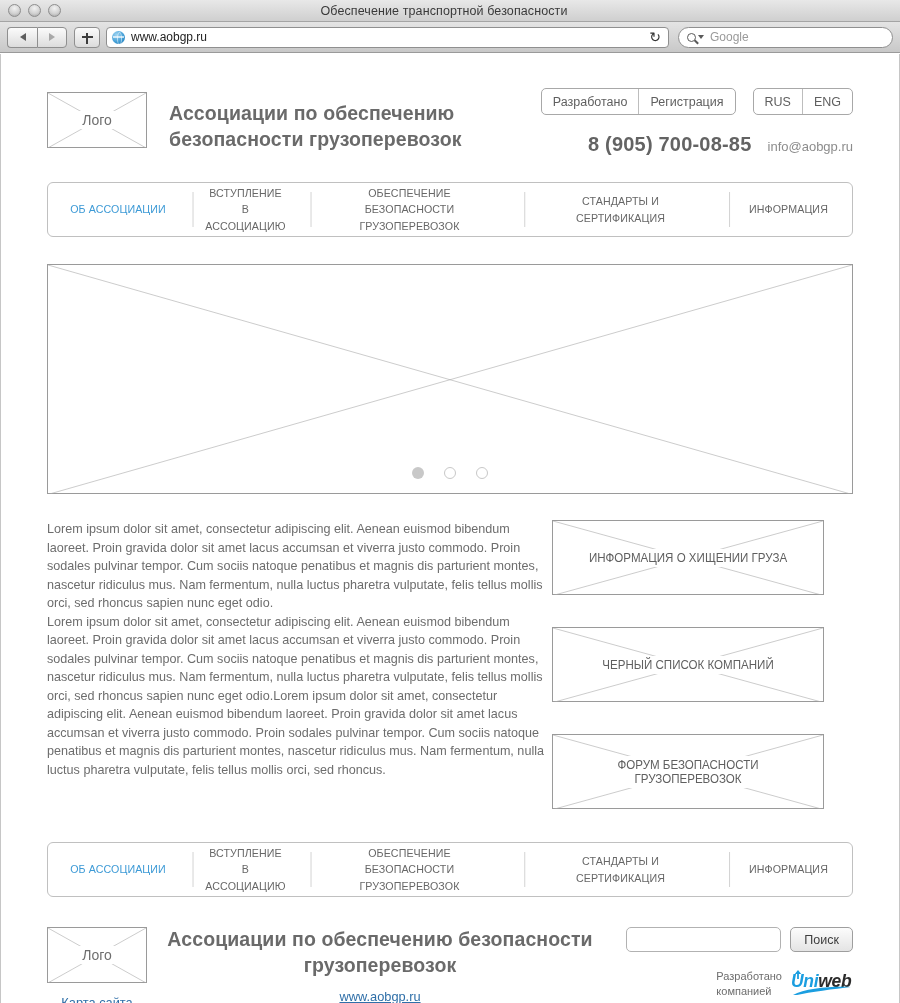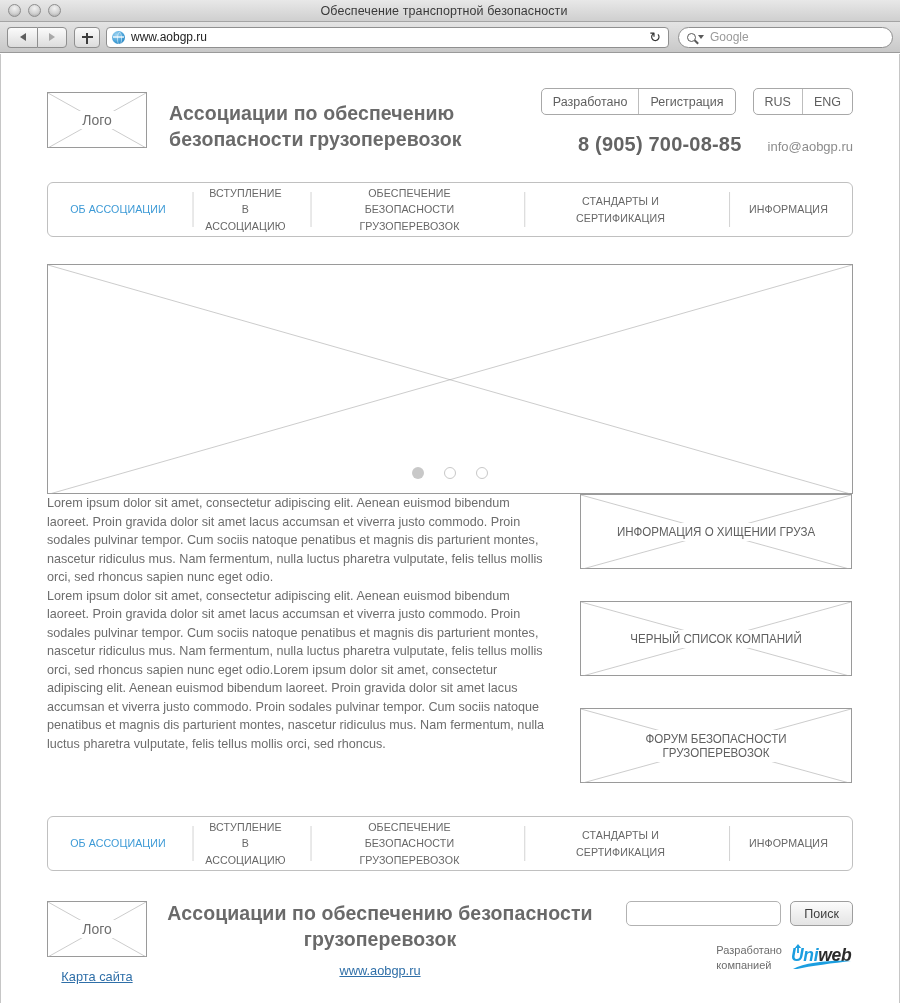--- a/index.html
+++ b/index.html
@@ -163,21 +163,21 @@
     background: #fff; height: 27px;
     display: flex; align-items: stretch;
   }
   .pillbtn span {
     display: flex; align-items: center; padding: 0 11px;
     font-size: 12.5px; color: #5f5f5f;
   }
   .pillbtn span + span { border-left: 1px solid #bdbdbd; }
   .contact-row {
     margin-top: 18px; display: flex; align-items: baseline;
-    justify-content: flex-end; gap: 26px;
+    justify-content: flex-end; gap: 16px;
   }
   .phone { font-size: 20px; font-weight: bold; color: #636363; letter-spacing: .2px; }
   .email { font-size: 13px; color: #8c8c8c; }
 
   
   .nav {
     margin-top: 26px;
     border: 1px solid #c0c0c0; border-radius: 6px;
     height: 55px;
     display: flex; align-items: stretch;
@@ -204,21 +204,21 @@
   .slider { margin-top: 27px; height: 230px; }
   .dots {
     position: absolute; left: 0; right: 0; bottom: 14px;
     display: flex; justify-content: center; gap: 20px; z-index: 3;
   }
   .dot { width: 12px; height: 12px; border-radius: 50%; }
   .dot.on  { background: #c8c8c8; }
   .dot.off { background: #fff; border: 1px solid #c8c8c8; }
 
   
-  .content { display: flex; gap: 28px; }
+  .content { margin-top: 26px; display: flex; }
   .col-text { width: 505px; }
   .col-text p {
     font-size: 12.6px; color: #6d6d6d; line-height: 1.47;
     text-align: left;
   }
   .col-side { width: 272px; display: flex; flex-direction: column; gap: 32px; }
   .banner { height: 75px; }
   .banner .phlabel {
     font-family: "Liberation Sans Narrow", "Liberation Sans", sans-serif;
     font-size: 12.3px; color: #5f5f5f; padding: 2px 6px;

